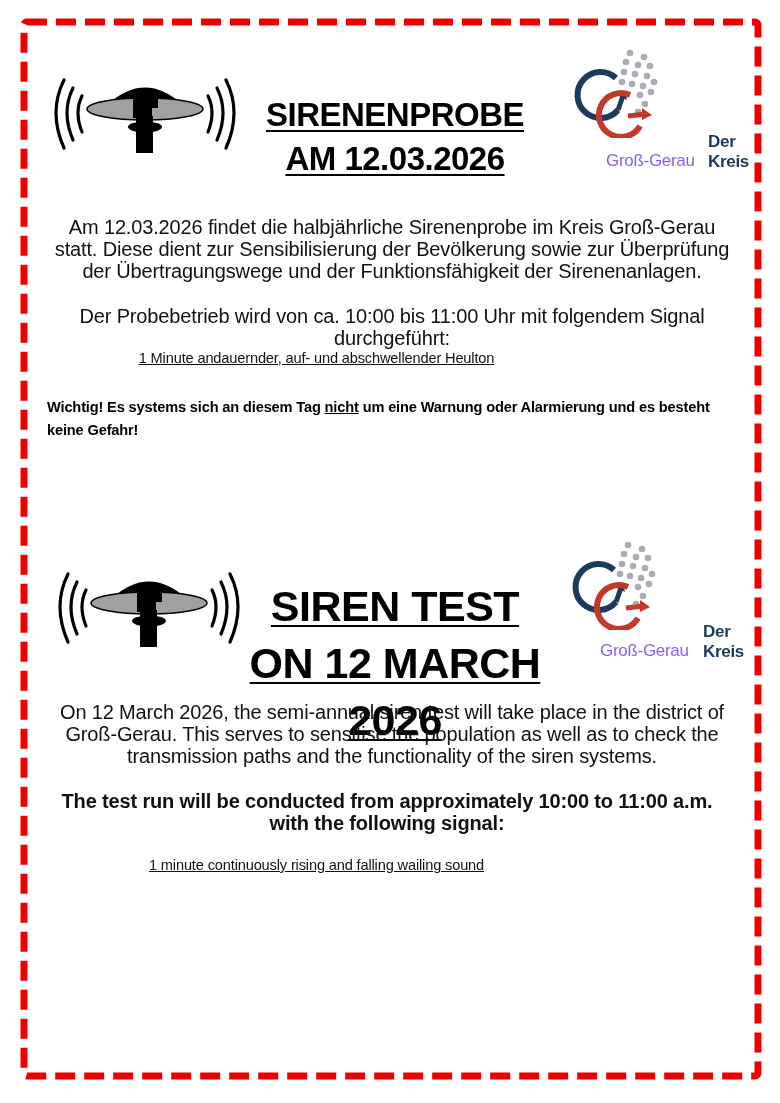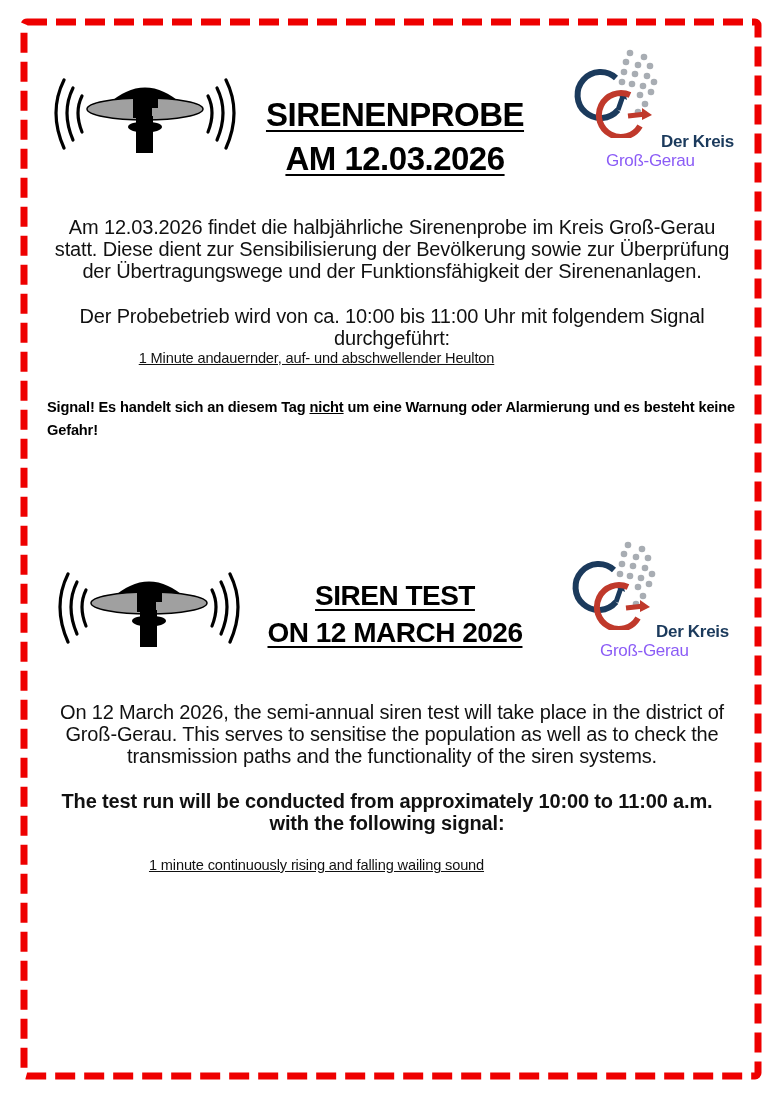--- a/index.html
+++ b/index.html
@@ -7,21 +7,21 @@
   .frame { position: absolute; left: 20px; top: 18px; width: 742px; height: 1062px; }
   .frame svg { display: block; }
   .section { position: absolute; left: 0; width: 780px; }
   .siren { position: absolute; }
   .logo { position: absolute; }
   .title { position: absolute; text-align: center; font-family: "Liberation Sans", sans-serif; font-weight: bold; color: #000; text-decoration: underline; text-decoration-thickness: 2px; text-underline-offset: 4px; line-height: 1.32; letter-spacing: -0.5px; }
   .para { position: absolute; left: 47px; width: 690px; font-size: 20px; line-height: 22px; color: #111; letter-spacing: -0.15px; text-align: center; }
   .signal { position: absolute; left: 0; width: 633px; text-align: center; font-size: 14.6px; text-decoration: underline; color: #111; letter-spacing: -0.15px; }
   .warn { position: absolute; left: 47px; width: 690px; font-size: 14.6px; line-height: 23px; font-weight: bold; color: #000; letter-spacing: -0.15px; }
   .warn u { text-decoration: underline; }
-  .logo-text-1 { position: absolute; font-weight: bold; color: #1b3a5c; font-size: 17px; letter-spacing: -0.3px; }
+  .logo-text-1 { position: absolute; font-weight: bold; color: #1b3a5c; font-size: 17px; letter-spacing: -0.3px; margin-left: 47px; }
   .logo-text-2 { position: absolute; color: #8b5cf6; font-size: 17px; letter-spacing: -0.3px; }
 </style>
 </head>
 <body>
 
 <div class="frame">
   <svg width="742" height="1062" viewBox="0 0 742 1062">
     <rect x="4" y="4" width="734" height="1054" rx="3" ry="3" fill="none" stroke="#ee0000" stroke-width="7" stroke-dasharray="20 9"></rect>
   </svg>
 </div>
@@ -79,21 +79,21 @@
       <path d="M70 60 L80 67 L70 72 Z" fill="#c0392b"></path>
     </svg>
     <div class="logo-text-1" style="left:89px;top:84px;">Der Kreis</div>
     <div class="logo-text-2" style="left:34px;top:103px;">Groß-Gerau</div>
   </div>
 
   <div class="para" style="top:216px;">Am 12.03.2026 findet die halbjährliche Sirenenprobe im Kreis Groß-Gerau statt. Diese dient zur Sensibilisierung der Bevölkerung sowie zur Überprüfung der Übertragungswege und der Funktionsfähigkeit der Sirenenanlagen.</div>
   <div class="para" style="top:305px;">Der Probebetrieb wird von ca. 10:00 bis 11:00 Uhr mit folgendem Signal durchgeführt:</div>
   <div class="signal" style="top:350px;">1 Minute andauernder, auf- und abschwellender Heulton</div>
   <div class="warn" style="top:396px;">
-    <span>Signal! Es handelt sich an diesem Tag </span><u>nicht</u><span> um eine Warnung oder Alarmierung und es besteht keine Gefahr!</span>
+    <span>Wichtig! Es systems sich an diesem Tag </span><u>nicht</u><span> um eine Warnung oder Alarmierung und es besteht keine Gefahr!</span>
   </div>
 </div>
 
 <div class="section" style="top:0;height:1103px;pointer-events:none;">
 
   <div class="siren" style="left:54px;top:566px;">
     <svg width="190" height="90" viewBox="0 0 190 90">
       <g fill="none" stroke="#000" stroke-width="3.2" stroke-linecap="round">
         <path d="M14 8 Q-2 40 14 76"></path>
         <path d="M23 16 Q11 40 23 68"></path>
@@ -103,21 +103,21 @@
         <path d="M158 24 Q166 40 158 60"></path>
       </g>
       <path d="M57 33 Q95 -2 133 33 Z" fill="#000"></path>
       <ellipse cx="95" cy="37" rx="58" ry="11" fill="#a0a0a0" stroke="#000" stroke-width="1.5"></ellipse>
       <path d="M83 24 L108 24 L108 36 L102 36 L102 46 L83 46 Z" fill="#000"></path>
       <ellipse cx="95" cy="55" rx="17" ry="5.5" fill="#000"></ellipse>
       <rect x="86" y="44" width="17" height="37" fill="#000"></rect>
     </svg>
   </div>
 
-  <div class="title" style="left:225px;top:578px;width:340px;font-size:28px;">
+  <div class="title" style="left:225px;top:578px;width:340px;font-size:43px;">
     <div>SIREN TEST</div>
     <div>ON 12 MARCH 2026</div>
   </div>
 
   <div class="logo" style="left:570px;top:540px;width:170px;height:125px;">
     <svg width="110" height="90" viewBox="0 0 110 90" style="position:absolute;left:0;top:0;">
       <g fill="#a8adb3">
         <circle cx="58" cy="5" r="3.3"></circle>
           <circle cx="72" cy="9" r="3.3"></circle>
         <circle cx="54" cy="14" r="3.3"></circle>

